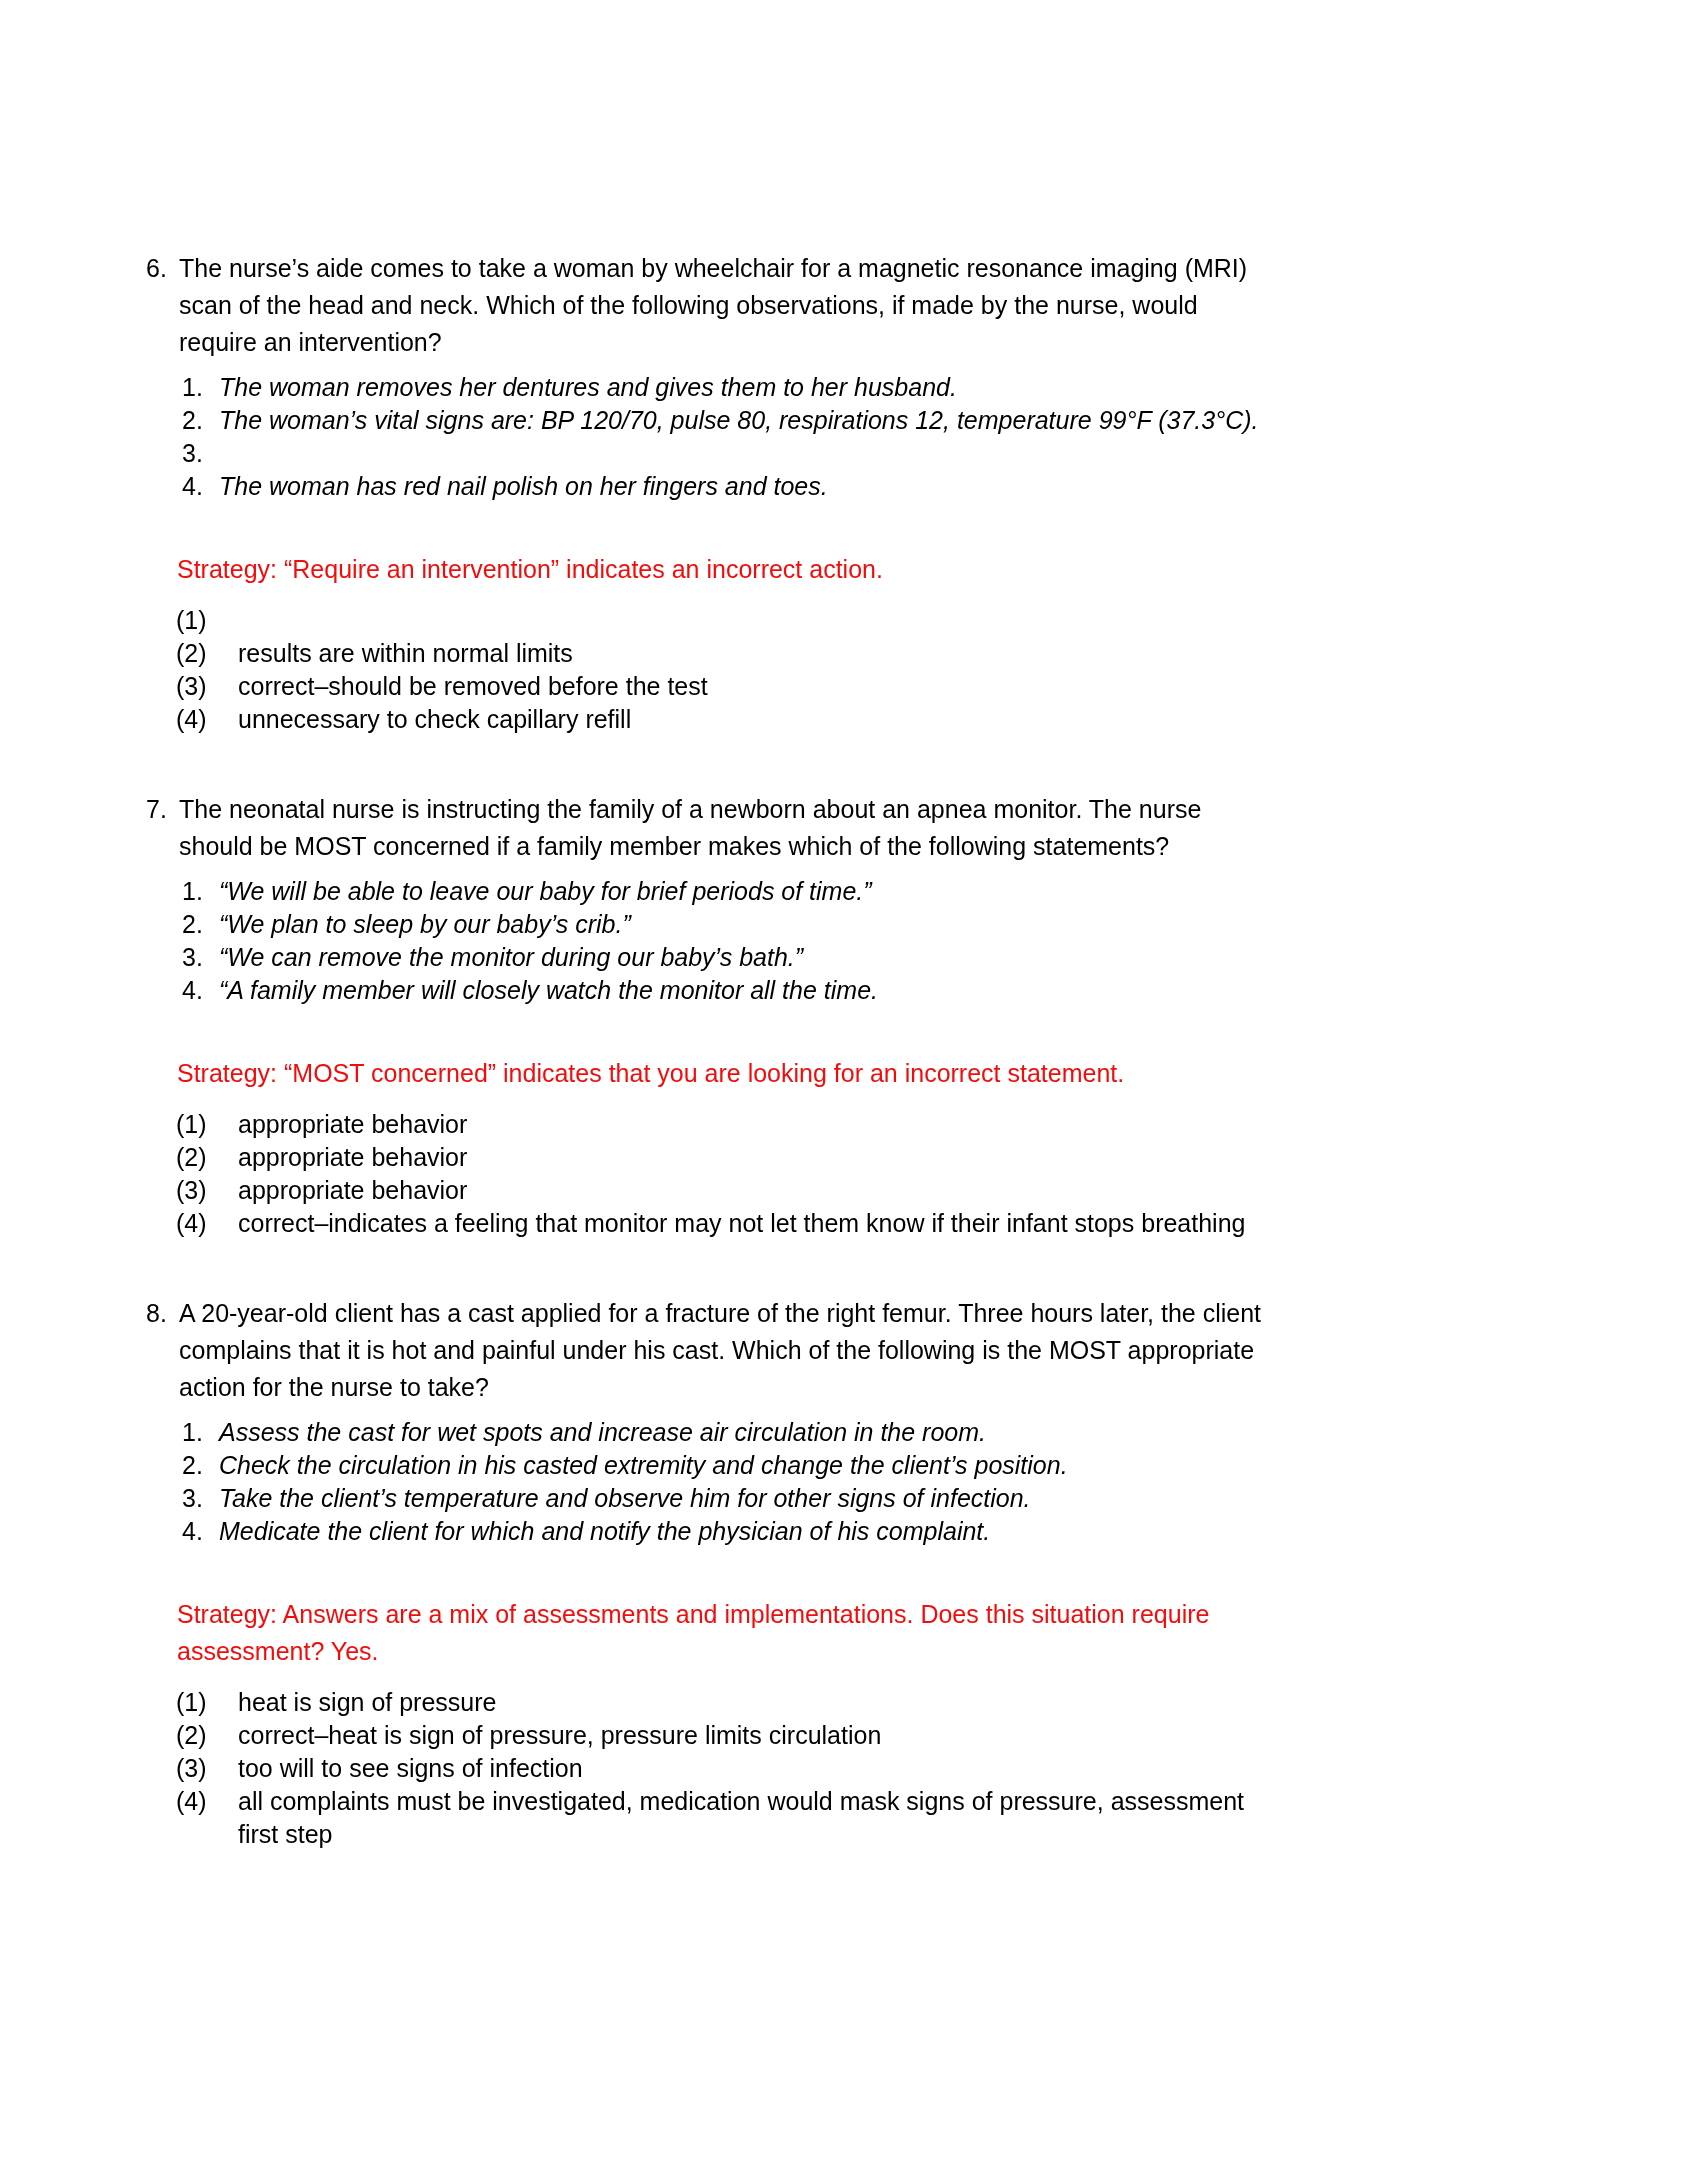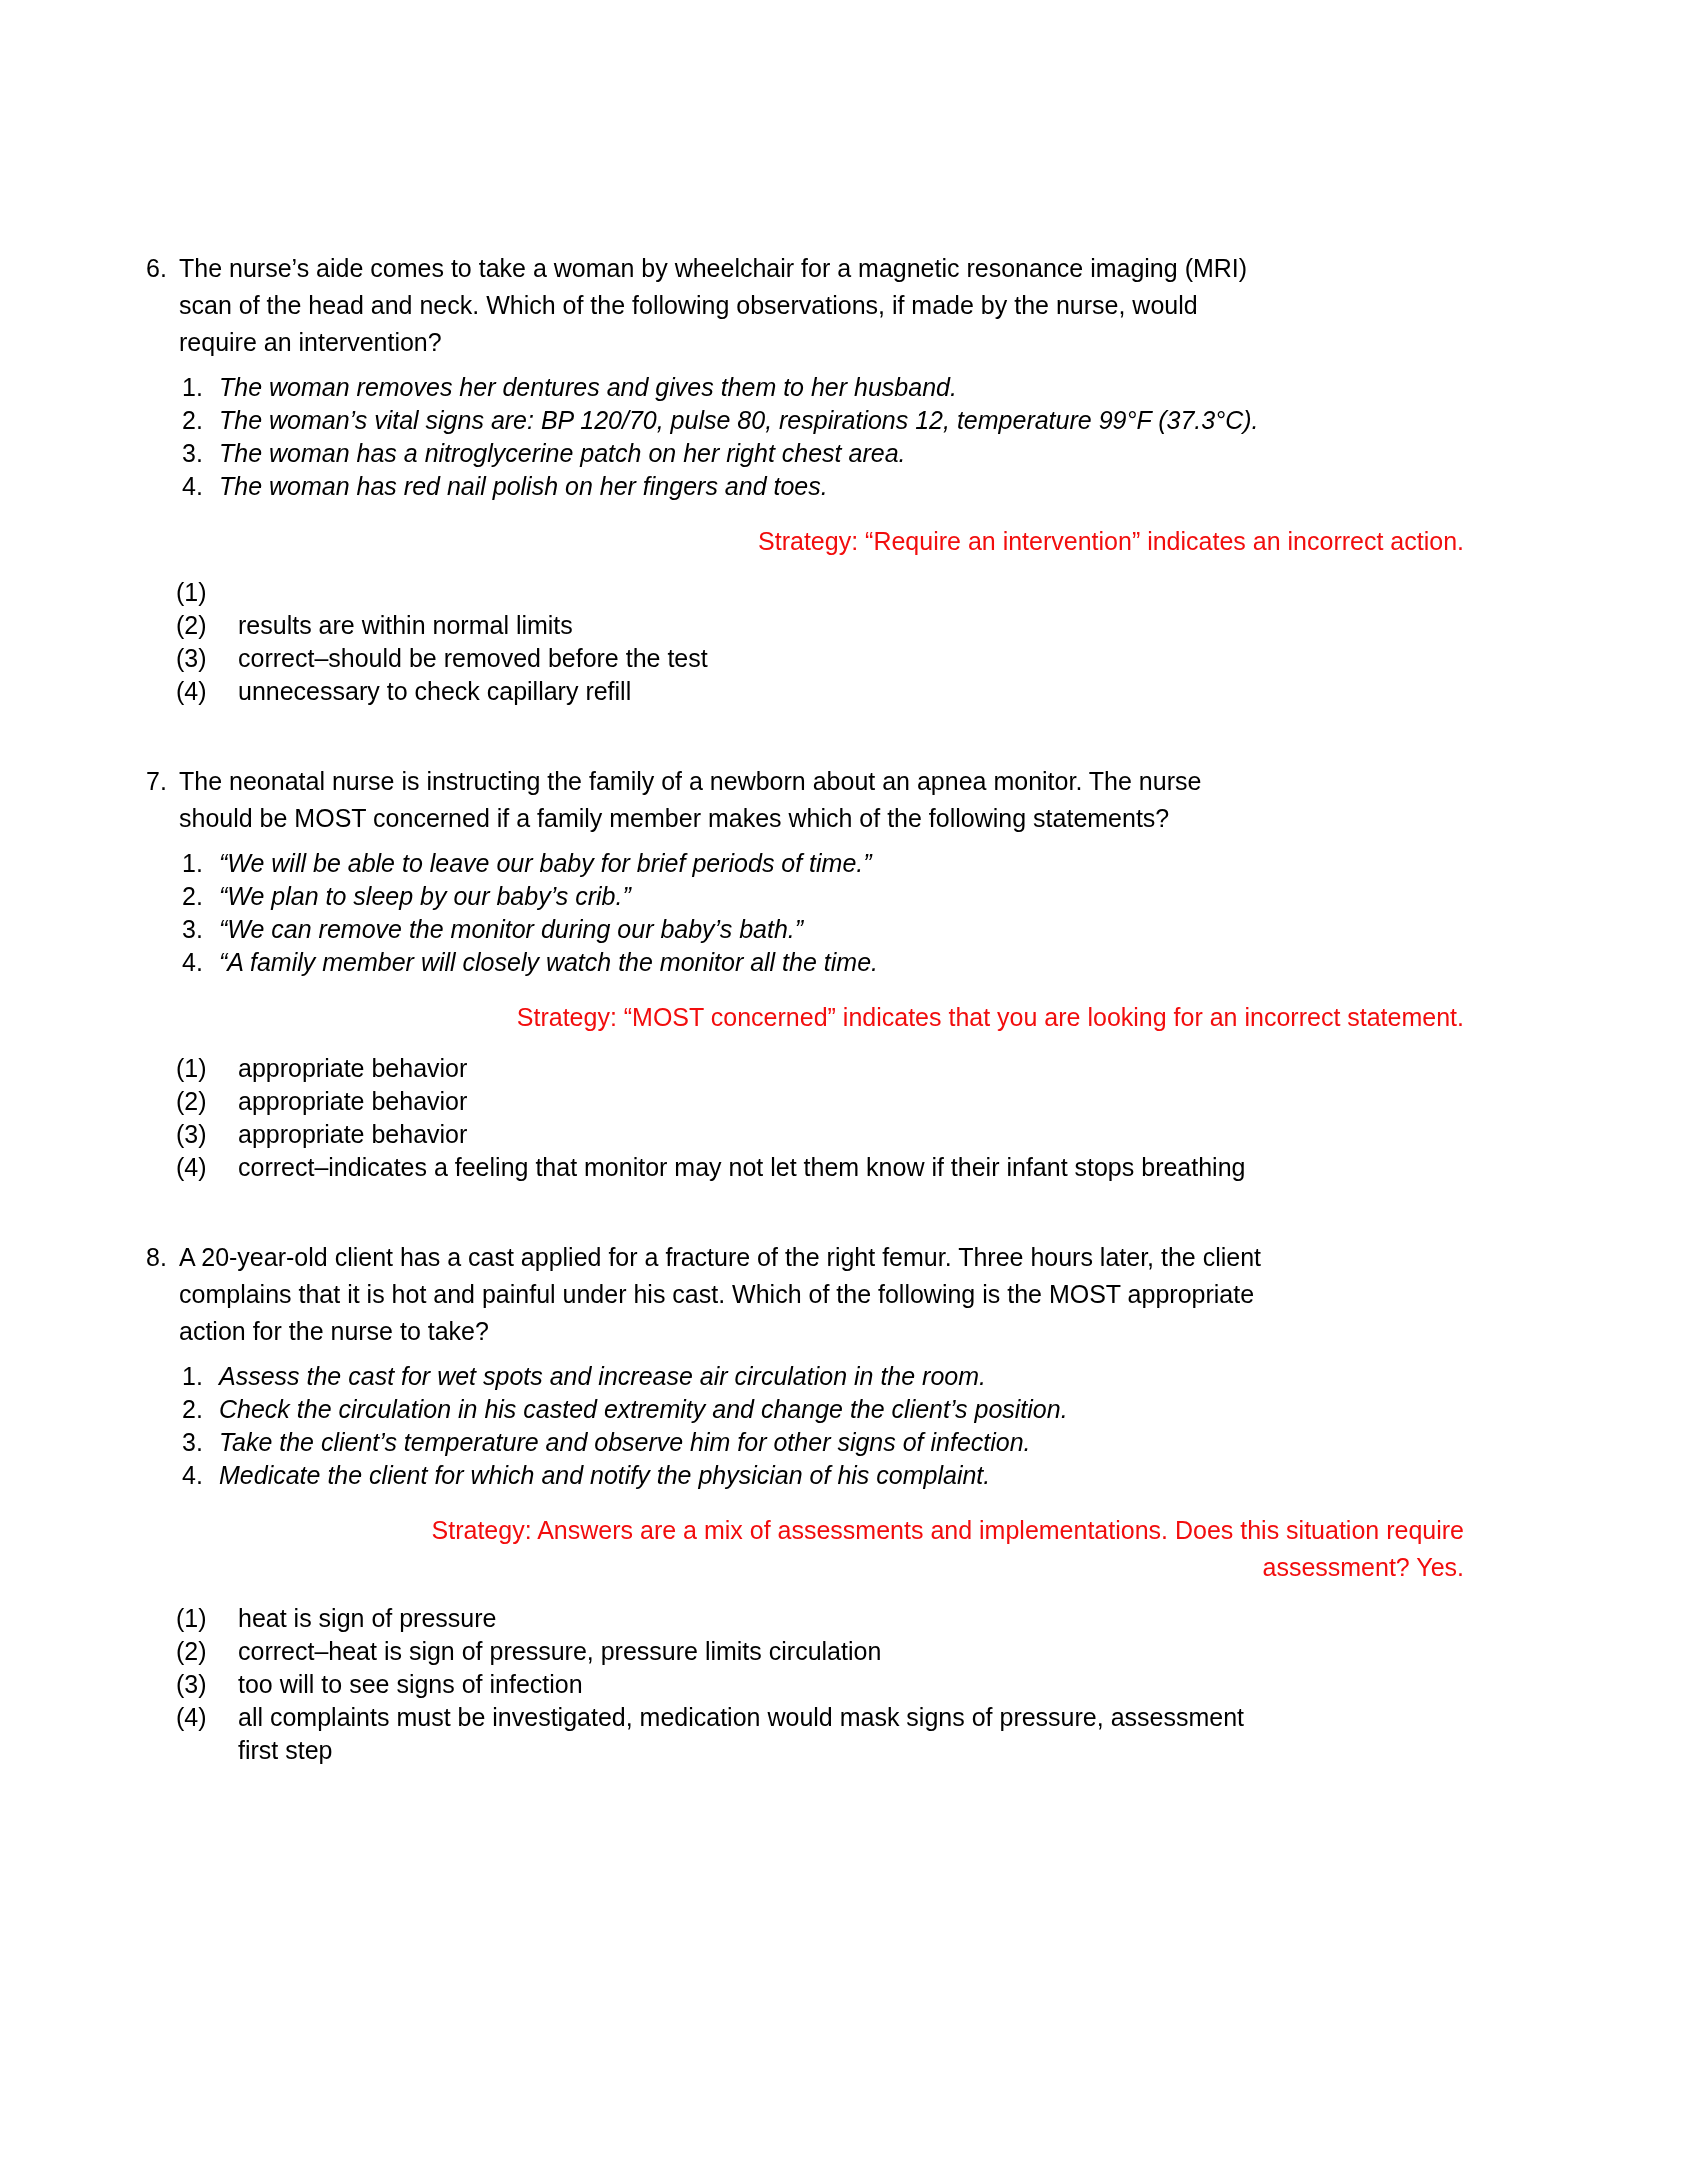--- a/index.html
+++ b/index.html
@@ -19,25 +19,24 @@
   .q-row { display: flex; }
   .q-num { width: 33px; flex: 0 0 33px; line-height: 37px; }
   .q-text { width: 1233px; line-height: 37px; }
 
   .options { margin-top: 10px; padding-left: 36px; }
   .option { display: flex; line-height: 33px; }
   .option-marker { width: 37px; flex: 0 0 37px; }
   .option-text { width: 1233px; font-style: italic; }
 
   .strategy {
-    margin: 20px 0 0 31px;
+    margin: 48px 0 0 31px;
     line-height: 37px;
     width: 1287px;
     color: #f20d0d;
-    text-align: right;
   }
 
   .rationales { margin-top: 16px; padding-left: 30px; }
   .rationale { display: flex; line-height: 33px; }
   .rationale-marker { width: 62px; flex: 0 0 62px; }
   .rationale-text { width: 1277px; }
 
   .q-text, .option-text, .strategy, .rationale-text { white-space: pre-line; }
 </style>
 </head>
@@ -56,21 +55,20 @@
       <div class="option">
         <span class="option-marker">1.</span>
         <span class="option-text">The woman removes her dentures and gives them to her husband.</span>
       </div>
       <div class="option">
         <span class="option-marker">2.</span>
         <span class="option-text">The woman’s vital signs are: BP 120/70, pulse 80, respirations 12, temperature 99°F (37.3°C).</span>
       </div>
       <div class="option">
         <span class="option-marker">3.</span>
-        <span class="option-text">The woman has a nitroglycerine patch on her right chest area.</span>
       </div>
       <div class="option">
         <span class="option-marker">4.</span>
         <span class="option-text">The woman has red nail polish on her fingers and toes.</span>
       </div>
     </div>
     <p class="strategy">Strategy: “Require an intervention” indicates an incorrect action.</p>
     <div class="rationales">
       <div class="rationale">
         <span class="rationale-marker">(1)</span>

